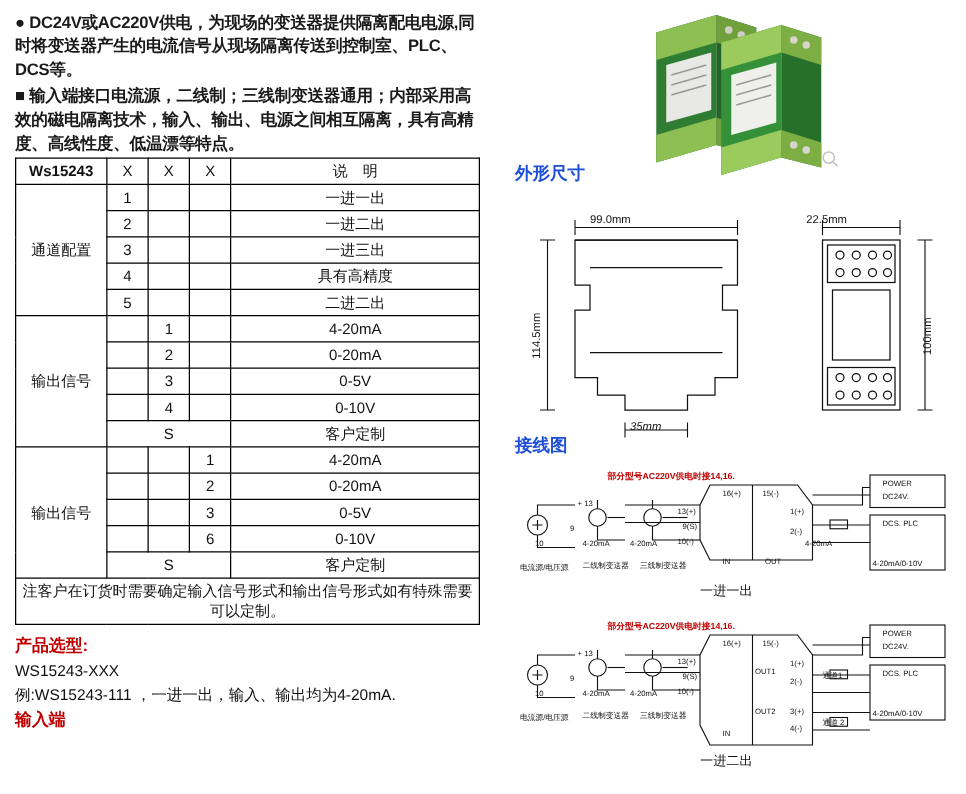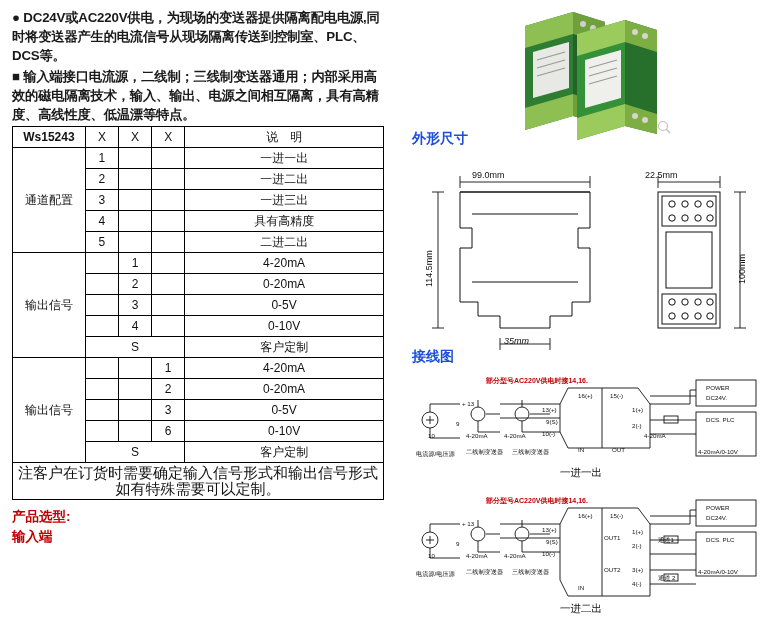--- a/index.html
+++ b/index.html
@@ -49,21 +49,21 @@
     padding: 2px 2px;
     height: 20px;
     line-height: 16px;
   }
   .c-model { width: 66px; font-weight: bold; }
   .c-x { width: 30px; }
   .c-desc { width: 180px; }
   .c-group { width: 66px; }
   .note-row td {
     text-align: left;
-    font-size: 15px;
+    font-size: 12px;
     padding: 3px 4px;
     line-height: 14px;
   }
 
   
   .redhead {
     color: #c00000;
     font-weight: bold;
     font-size: 13.5px;
     margin: 8px 0 2px 12px;
@@ -209,20 +209,22 @@
     </tr>
 
     <tr class="note-row">
       <td colspan="5">注客户在订货时需要确定输入信号形式和输出信号形式如有特殊需要可以定制。</td>
     </tr>
   </tbody>
     </table>
 
   <div class="redhead">产品选型:</div>
   <div class="bodytxt">
+    <div>WS15243-XXX</div>
+    <div>例:WS15243-111 ，一进一出，输入、输出均为4-20mA.</div>
   </div>
 
   <div class="redhead" style="margin-top:2px;">输入端</div>
   
   
 </div>
 
 <div class="col-right">
 
   <div class="photo-wrap">

